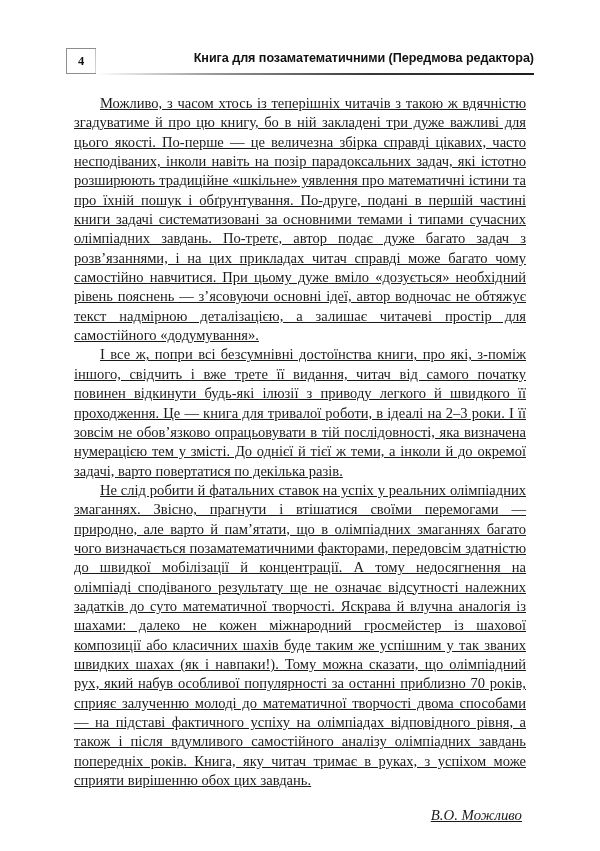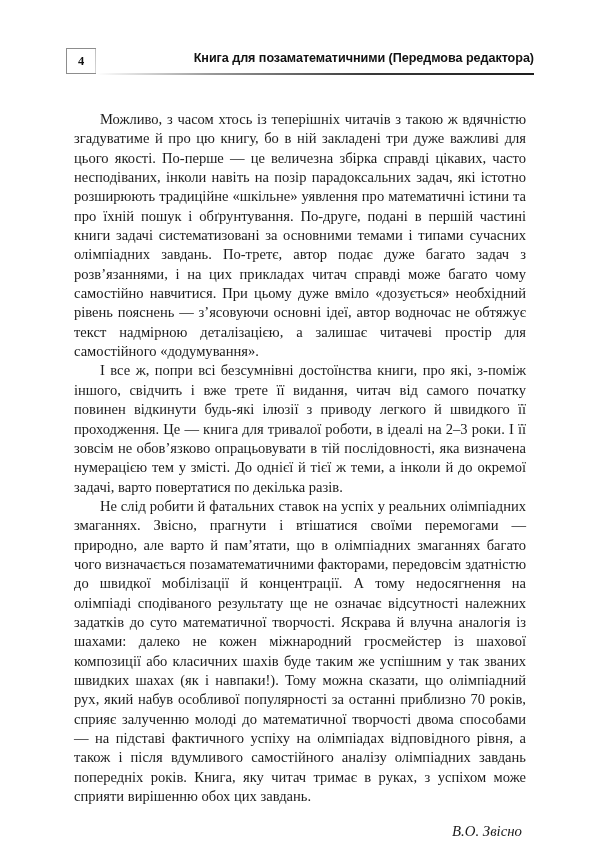--- a/index.html
+++ b/index.html
@@ -88,22 +88,23 @@
     right: 0;
     top: 25px;
     height: 2px;
     background: linear-gradient(to right, #ffffff 0%, #efefef 4%, #9a9a9a 26%, #3a3a3a 62%, #1d1d1d 100%);
   }
 
   
   .body {
     position: absolute;
     left: 74px;
-    top: 110px;
+    top: 94px;
     width: 452px;
+    text-decoration: underline;
   }
 
   p.para {
     margin: 0;
     text-indent: 26px;
     text-align: justify;
     font-size: 14.55px;
     line-height: 19.35px;
     color: #1b1b1b;
     hyphens: auto;
@@ -131,16 +132,16 @@
     <div class="folio-box"></div>
     <div class="folio-num">4</div>
     <div class="header-rule"></div>
     <div class="header-title">Книга для позаматематичними (Передмова редактора)</div>
   </div>
 
   <div class="body">
     <p class="para">Можливо, з часом хтось із теперішніх читачів з такою ж вдячністю згадуватиме й про цю книгу, бо в ній закладені три дуже важливі для цього якості. По-перше — це величезна збірка справді цікавих, часто несподіваних, інколи навіть на позір парадоксальних задач, які істотно розширюють традиційне «шкільне» уявлення про математичні істини та про їхній пошук і обґрунтування. По-друге, подані в першій частині книги задачі систематизовані за основними темами і типами сучасних олімпіадних завдань. По-третє, автор подає дуже багато задач з розв’язаннями, і на цих прикладах читач справді може багато чому самостійно навчитися. При цьому дуже вміло «дозується» необхідний рівень пояснень — з’ясовуючи основні ідеї, автор водночас не обтяжує текст надмірною деталізацією, а залишає читачеві простір для самостійного «додумування».</p>
     <p class="para">І все ж, попри всі безсумнівні достоїнства книги, про які, з-поміж іншого, свідчить і вже трете її видання, читач від самого початку повинен відкинути будь-які ілюзії з приводу легкого й швидкого її проходження. Це — книга для тривалої роботи, в ідеалі на 2–3 роки. І її зовсім не обов’язково опрацьовувати в тій послідовності, яка визначена нумерацією тем у змісті. До однієї й тієї ж теми, а інколи й до окремої задачі, варто повертатися по декілька разів.</p>
     <p class="para">Не слід робити й фатальних ставок на успіх у реальних олімпіадних змаганнях. Звісно, прагнути і втішатися своїми перемогами — природно, але варто й пам’ятати, що в олімпіадних змаганнях багато чого визначається позаматематичними факторами, передовсім здатністю до швидкої мобілізації й концентрації. А тому недосягнення на олімпіаді сподіваного результату ще не означає відсутності належних задатків до суто математичної творчості. Яскрава й влучна аналогія із шахами: далеко не кожен міжнародний гросмейстер із шахової композиції або класичних шахів буде таким же успішним у так званих швидких шахах (як і навпаки!). Тому можна сказати, що олімпіадний рух, який набув особливої популярності за останні приблизно 70 років, сприяє залученню молоді до математичної творчості двома способами — на підставі фактичного успіху на олімпіадах відповідного рівня, а також і після вдумливого самостійного аналізу олімпіадних завдань попередніх років. Книга, яку читач тримає в руках, з успіхом може сприяти вирішенню обох цих завдань.</p>
-    <p class="signature">В.О. Звісно</p>
+    <p class="signature">В.О. Можливо</p>
   </div>
 
 </div>
 
 </body></html>

